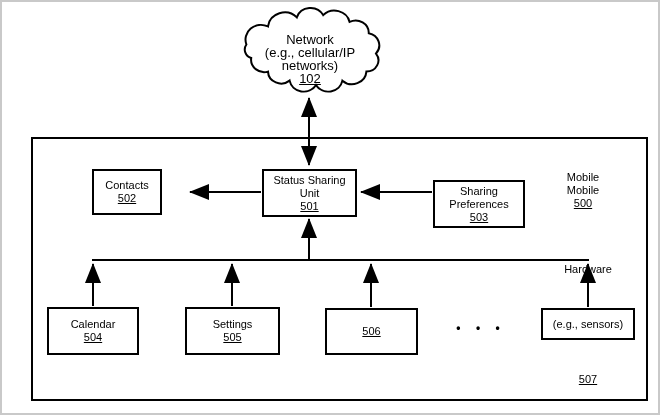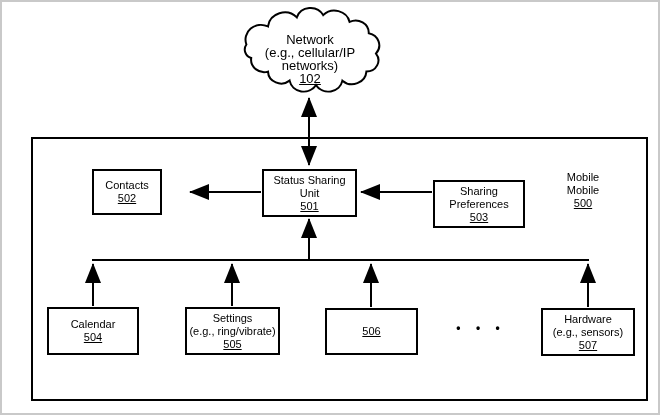--- a/index.html
+++ b/index.html
@@ -172,30 +172,29 @@
   </div>
 
   <div class="node-box" style="left:45px; top:305px; width:92px; height:48px;">
     <div>Calendar</div>
     <div></div>
     <div class="ref">504</div>
   </div>
 
   <div class="node-box" style="left:183px; top:305px; width:95px; height:48px;">
     <div>Settings</div>
-    <div>(e.g., ring/vibrate)</div>
     <div class="ref">505</div>
   </div>
 
   <div class="node-box" style="left:323px; top:306px; width:93px; height:47px;">
     <div></div>
     <div class="ref">506</div>
   </div>
 
   <div class="ellipsis">• • •</div>
 
-  <div class="node-box" style="left:539px; top:306px; width:94px; height:48px;">
+  <div class="node-box" style="left:539px; top:306px; width:94px; height:32px;gap:42px;">
     <div>Hardware</div>
     <div>(e.g., sensors)</div>
     <div class="ref">507</div>
   </div>
 
 </div>
 
 </body></html>

